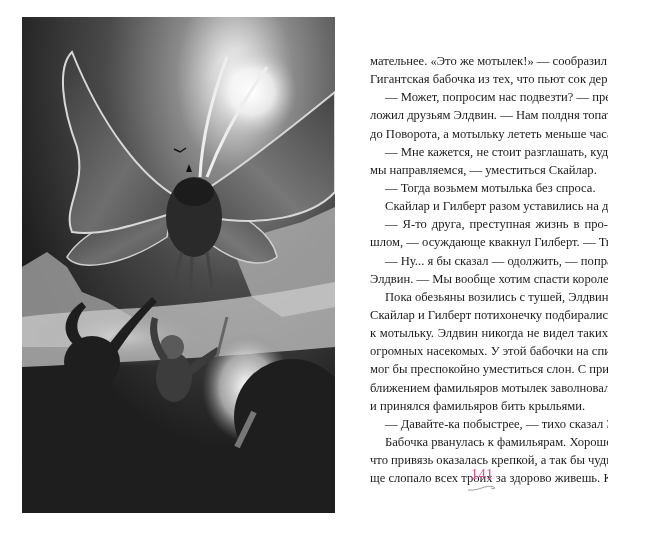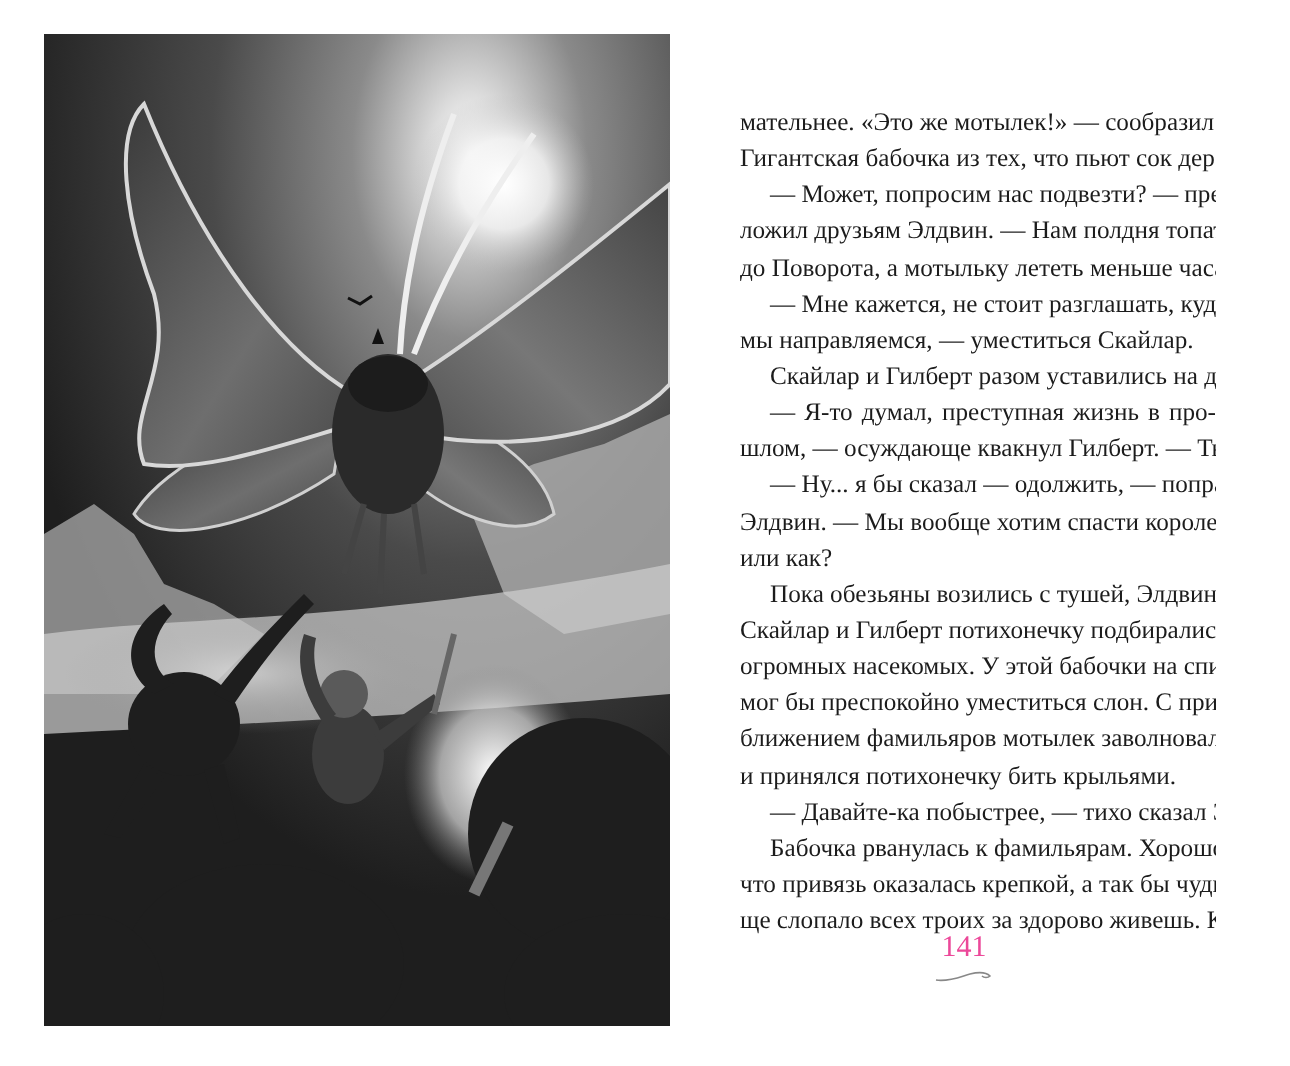--- a/index.html
+++ b/index.html
@@ -111,32 +111,33 @@
 
   <div class="right-page">
     <div class="text-block">
       <span class="line">мательнее. «Это же мотылек!» — сообразил он.</span>
       <span class="line">Гигантская бабочка из тех, что пьют сок дере-</span>
       <span class="line indent">— Может, попросим нас подвезти? — пред-</span>
       <span class="line">ложил друзьям Элдвин. — Нам полдня топать</span>
       <span class="line last">до Поворота, а мотыльку лететь меньше часа.</span>
       <span class="line indent">— Мне кажется, не стоит разглашать, куда</span>
       <span class="line last">мы направляемся, — уместиться Скайлар.</span>
+      <span class="line indent last">— Тогда возьмем мотылька без спроса.</span>
       <span class="line indent last">Скайлар и Гилберт разом уставились на друга.</span>
-      <span class="line indent">— Я-то думал, преступная жизнь в про-</span>
+      <span class="line indent">— Я-то друга, преступная жизнь в про-</span>
       <span class="line">шлом, — осуждающе квакнул Гилберт. — Ты</span>
       <span class="line indent">— Ну... я бы сказал — одолжить, — поправил</span>
       <span class="line">Элдвин. — Мы вообще хотим спасти королеву</span>
-      <span class="line last">или как?</span>
       <span class="line indent">Пока обезьяны возились с тушей, Элдвин,</span>
       <span class="line">Скайлар и Гилберт потихонечку подбирались</span>
+      <span class="line">к мотыльку. Элдвин никогда не видел таких</span>
       <span class="line">огромных насекомых. У этой бабочки на спине</span>
       <span class="line">мог бы преспокойно уместиться слон. С при-</span>
       <span class="line">ближением фамильяров мотылек заволновался</span>
-      <span class="line last">и принялся потихонечку бить крыльями.</span>
+      <span class="line last">и принялся фамильяров бить крыльями.</span>
       <span class="line indent last">— Давайте-ка побыстрее, — тихо сказал Элдвин.</span>
       <span class="line indent">Бабочка рванулась к фамильярам. Хорошо,</span>
       <span class="line">что привязь оказалась крепкой, а так бы чуди-</span>
       <span class="line">ще слопало всех троих за здорово живешь. Кот,</span>
 
     </div>
 
     <div class="page-number">141</div>
     <svg class="flourish" viewBox="0 0 30 8">
       <path d="M1 6 C8 7 14 4 18 3 C22 2 26 2 28 4 C27 5 25 5 24 4" stroke="#888" stroke-width="0.8" fill="none"></path>

